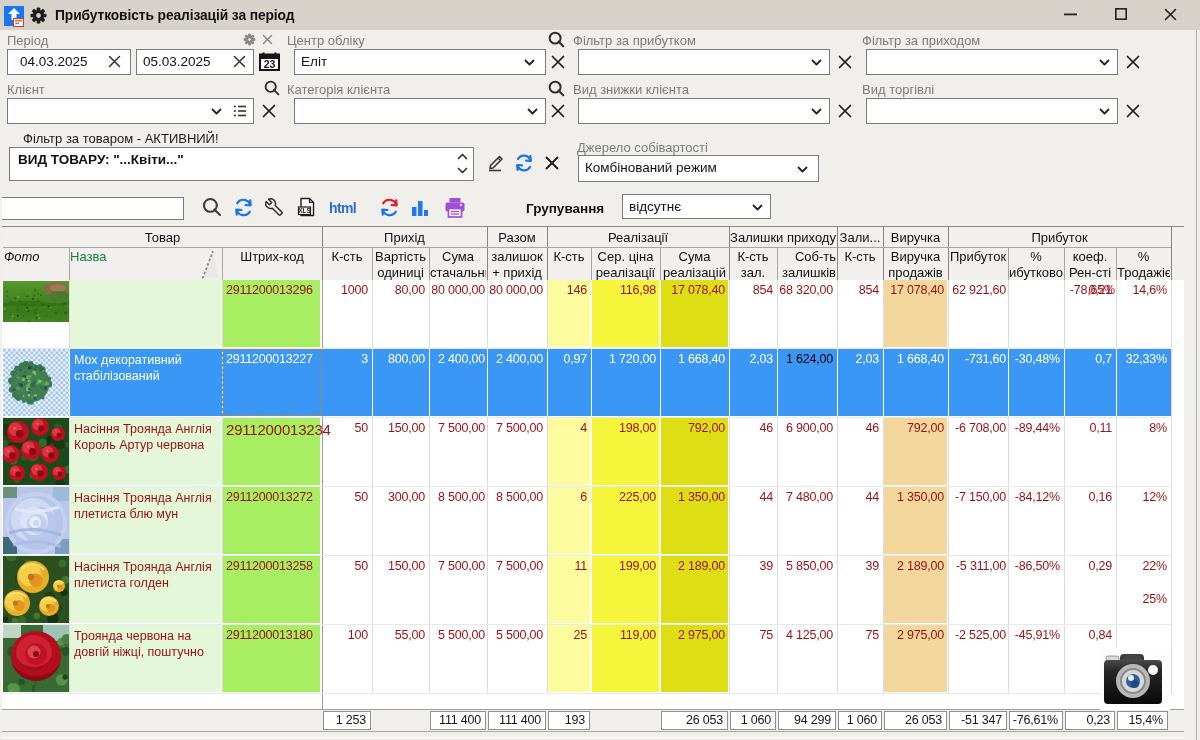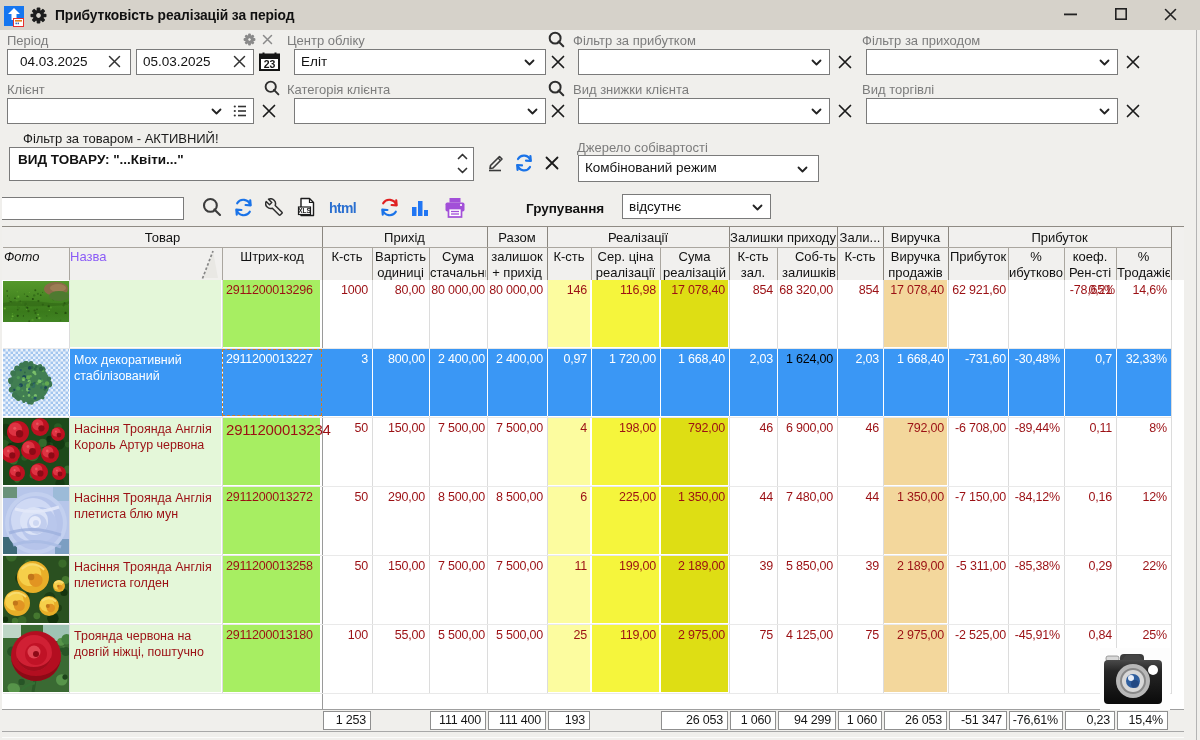--- a/index.html
+++ b/index.html
@@ -233,21 +233,21 @@
 <div class="ab" style="left:2px;top:227px;width:1182px;height:53px;background:#f1f0ee"></div>
 <div class="hc" style="left:3px;top:230px;width:319px;height:16px">Товар</div>
 <div class="hc" style="left:322px;top:230px;width:165px;height:16px">Прихід</div>
 <div class="hc" style="left:487px;top:230px;width:60px;height:16px">Разом</div>
 <div class="hc" style="left:547px;top:230px;width:182px;height:16px">Реалізації</div>
 <div class="hc" style="left:729px;top:230px;width:108px;height:16px">Залишки приходу</div>
 <div class="hc" style="left:837px;top:230px;width:46px;height:16px">Зали...</div>
 <div class="hc" style="left:883px;top:230px;width:65px;height:16px">Виручка</div>
 <div class="hc" style="left:948px;top:230px;width:223px;height:16px">Прибуток</div>
 <div class="hc" style="left:4px;top:249px;width:64px;height:31px;text-align:left;font-style:italic;">Фото</div>
-<div class="hc" style="left:70px;top:249px;width:151px;height:28px;text-align:left;color:#8b5cf6;">Назва</div>
+<div class="hc" style="left:70px;top:249px;width:151px;height:28px;text-align:left;color:#15803d;">Назва</div>
 <div class="hc" style="left:223px;top:249px;width:98px;height:31px;">Штрих-код</div>
 <div class="hc" style="left:323px;top:249px;width:48px;height:31px;">К-сть</div>
 <div class="hc" style="left:373px;top:249px;width:55px;height:31px;">Вартість<br>одиниці</div>
 <div class="hc" style="left:430px;top:249px;width:56px;height:31px;">Сума<br>стачальни</div>
 <div class="hc" style="left:488px;top:249px;width:58px;height:31px;">залишок<br>+ прихід</div>
 <div class="hc" style="left:548px;top:249px;width:42px;height:31px;">К-сть</div>
 <div class="hc" style="left:592px;top:249px;width:67px;height:31px;">Сер. ціна<br>реалізації</div>
 <div class="hc" style="left:661px;top:249px;width:67px;height:31px;">Сума<br>реалізацій</div>
 <div class="hc" style="left:730px;top:249px;width:46px;height:31px;">К-сть<br>зал.</div>
 <div class="hc" style="left:778px;top:249px;width:58px;height:31px;text-align:right;">Соб-ть<br>залишків</div>
@@ -387,21 +387,21 @@
 <div class="num" style="left:1117px;top:421px;width:50px;color:#9b1014">8%</div>
 <div class="ab" style="left:70px;top:487px;width:151px;height:67px;background:#e4f7d9"></div>
 <div class="ab" style="left:223px;top:487px;width:97px;height:67px;background:#a7ee62"></div>
 <div class="ab" style="left:548px;top:487px;width:42px;height:67px;background:#fcfc9f"></div>
 <div class="ab" style="left:592px;top:487px;width:67px;height:67px;background:#f5f53c"></div>
 <div class="ab" style="left:661px;top:487px;width:67px;height:67px;background:#dede14"></div>
 <div class="ab" style="left:884px;top:487px;width:63px;height:67px;background:#f3d79c"></div>
 <div class="ab" style="left:74px;top:490px;width:143px;font-size:12.5px;line-height:16px;color:#9b1014">Насіння Троянда Англія плетиста блю мун</div>
 <div class="ab" style="left:226px;top:490px;font-size:12.5px;letter-spacing:-0.2px;color:#9b1014">2911200013272</div>
 <div class="num" style="left:323px;top:490px;width:45px;color:#9b1014">50</div>
-<div class="num" style="left:373px;top:490px;width:52px;color:#9b1014">290,00</div>
+<div class="num" style="left:373px;top:490px;width:52px;color:#9b1014">300,00</div>
 <div class="num" style="left:429px;top:490px;width:56px;color:#9b1014">8 500,00</div>
 <div class="num" style="left:488px;top:490px;width:55px;color:#9b1014">8 500,00</div>
 <div class="num" style="left:548px;top:490px;width:39px;color:#9b1014">6</div>
 <div class="num" style="left:592px;top:490px;width:64px;color:#9b1014">225,00</div>
 <div class="num" style="left:661px;top:490px;width:64px;color:#9b1014">1 350,00</div>
 <div class="num" style="left:730px;top:490px;width:43px;color:#9b1014">44</div>
 <div class="num" style="left:778px;top:490px;width:55px;color:#9b1014">7 480,00</div>
 <div class="num" style="left:838px;top:490px;width:41px;color:#9b1014">44</div>
 <div class="num" style="left:884px;top:490px;width:60px;color:#9b1014">1 350,00</div>
 <div class="num" style="left:948px;top:490px;width:58px;color:#9b1014">-7 150,00</div>
@@ -421,21 +421,21 @@
 <div class="num" style="left:429px;top:559px;width:56px;color:#9b1014">7 500,00</div>
 <div class="num" style="left:488px;top:559px;width:55px;color:#9b1014">7 500,00</div>
 <div class="num" style="left:548px;top:559px;width:39px;color:#9b1014">11</div>
 <div class="num" style="left:592px;top:559px;width:64px;color:#9b1014">199,00</div>
 <div class="num" style="left:661px;top:559px;width:64px;color:#9b1014">2 189,00</div>
 <div class="num" style="left:730px;top:559px;width:43px;color:#9b1014">39</div>
 <div class="num" style="left:778px;top:559px;width:55px;color:#9b1014">5 850,00</div>
 <div class="num" style="left:838px;top:559px;width:41px;color:#9b1014">39</div>
 <div class="num" style="left:884px;top:559px;width:60px;color:#9b1014">2 189,00</div>
 <div class="num" style="left:948px;top:559px;width:58px;color:#9b1014">-5 311,00</div>
-<div class="num" style="left:1009px;top:559px;width:51px;color:#9b1014">-85,38%</div>
+<div class="num" style="left:1009px;top:559px;width:51px;color:#9b1014">-86,50%</div>
 <div class="num" style="left:1065px;top:559px;width:47px;color:#9b1014">0,29</div>
 <div class="num" style="left:1117px;top:559px;width:50px;color:#9b1014">22%</div>
 <div class="ab" style="left:70px;top:625px;width:151px;height:67px;background:#e4f7d9"></div>
 <div class="ab" style="left:223px;top:625px;width:97px;height:67px;background:#a7ee62"></div>
 <div class="ab" style="left:548px;top:625px;width:42px;height:67px;background:#fcfc9f"></div>
 <div class="ab" style="left:592px;top:625px;width:67px;height:67px;background:#f5f53c"></div>
 <div class="ab" style="left:661px;top:625px;width:67px;height:67px;background:#dede14"></div>
 <div class="ab" style="left:884px;top:625px;width:63px;height:67px;background:#f3d79c"></div>
 <div class="ab" style="left:74px;top:628px;width:143px;font-size:12.5px;line-height:16px;color:#9b1014">Троянда червона на довгій ніжці, поштучно</div>
 <div class="ab" style="left:226px;top:628px;font-size:12.5px;letter-spacing:-0.2px;color:#9b1014">2911200013180</div>
@@ -446,21 +446,21 @@
 <div class="num" style="left:548px;top:628px;width:39px;color:#9b1014">25</div>
 <div class="num" style="left:592px;top:628px;width:64px;color:#9b1014">119,00</div>
 <div class="num" style="left:661px;top:628px;width:64px;color:#9b1014">2 975,00</div>
 <div class="num" style="left:730px;top:628px;width:43px;color:#9b1014">75</div>
 <div class="num" style="left:778px;top:628px;width:55px;color:#9b1014">4 125,00</div>
 <div class="num" style="left:838px;top:628px;width:41px;color:#9b1014">75</div>
 <div class="num" style="left:884px;top:628px;width:60px;color:#9b1014">2 975,00</div>
 <div class="num" style="left:948px;top:628px;width:58px;color:#9b1014">-2 525,00</div>
 <div class="num" style="left:1009px;top:628px;width:51px;color:#9b1014">-45,91%</div>
 <div class="num" style="left:1065px;top:628px;width:47px;color:#9b1014">0,84</div>
-<div class="num" style="left:1117px;top:628px;width:50px;color:#9b1014">25%</div>
+<div class="num" style="left:1117px;top:592px;width:50px;color:#9b1014">25%</div>
 <svg style="position:absolute;left:3px;top:281px" width="66" height="41" viewBox="0 0 66 41">
       <defs>
         <linearGradient id="g1" x1="0" y1="0" x2="0" y2="1">
           <stop offset="0" stop-color="#55982b"></stop>
           <stop offset="0.45" stop-color="#448521"></stop>
           <stop offset="0.75" stop-color="#3a7a1b"></stop>
           <stop offset="1" stop-color="#418423"></stop>
         </linearGradient>
       </defs>
       <rect width="66" height="41" fill="url(#g1)"></rect>

